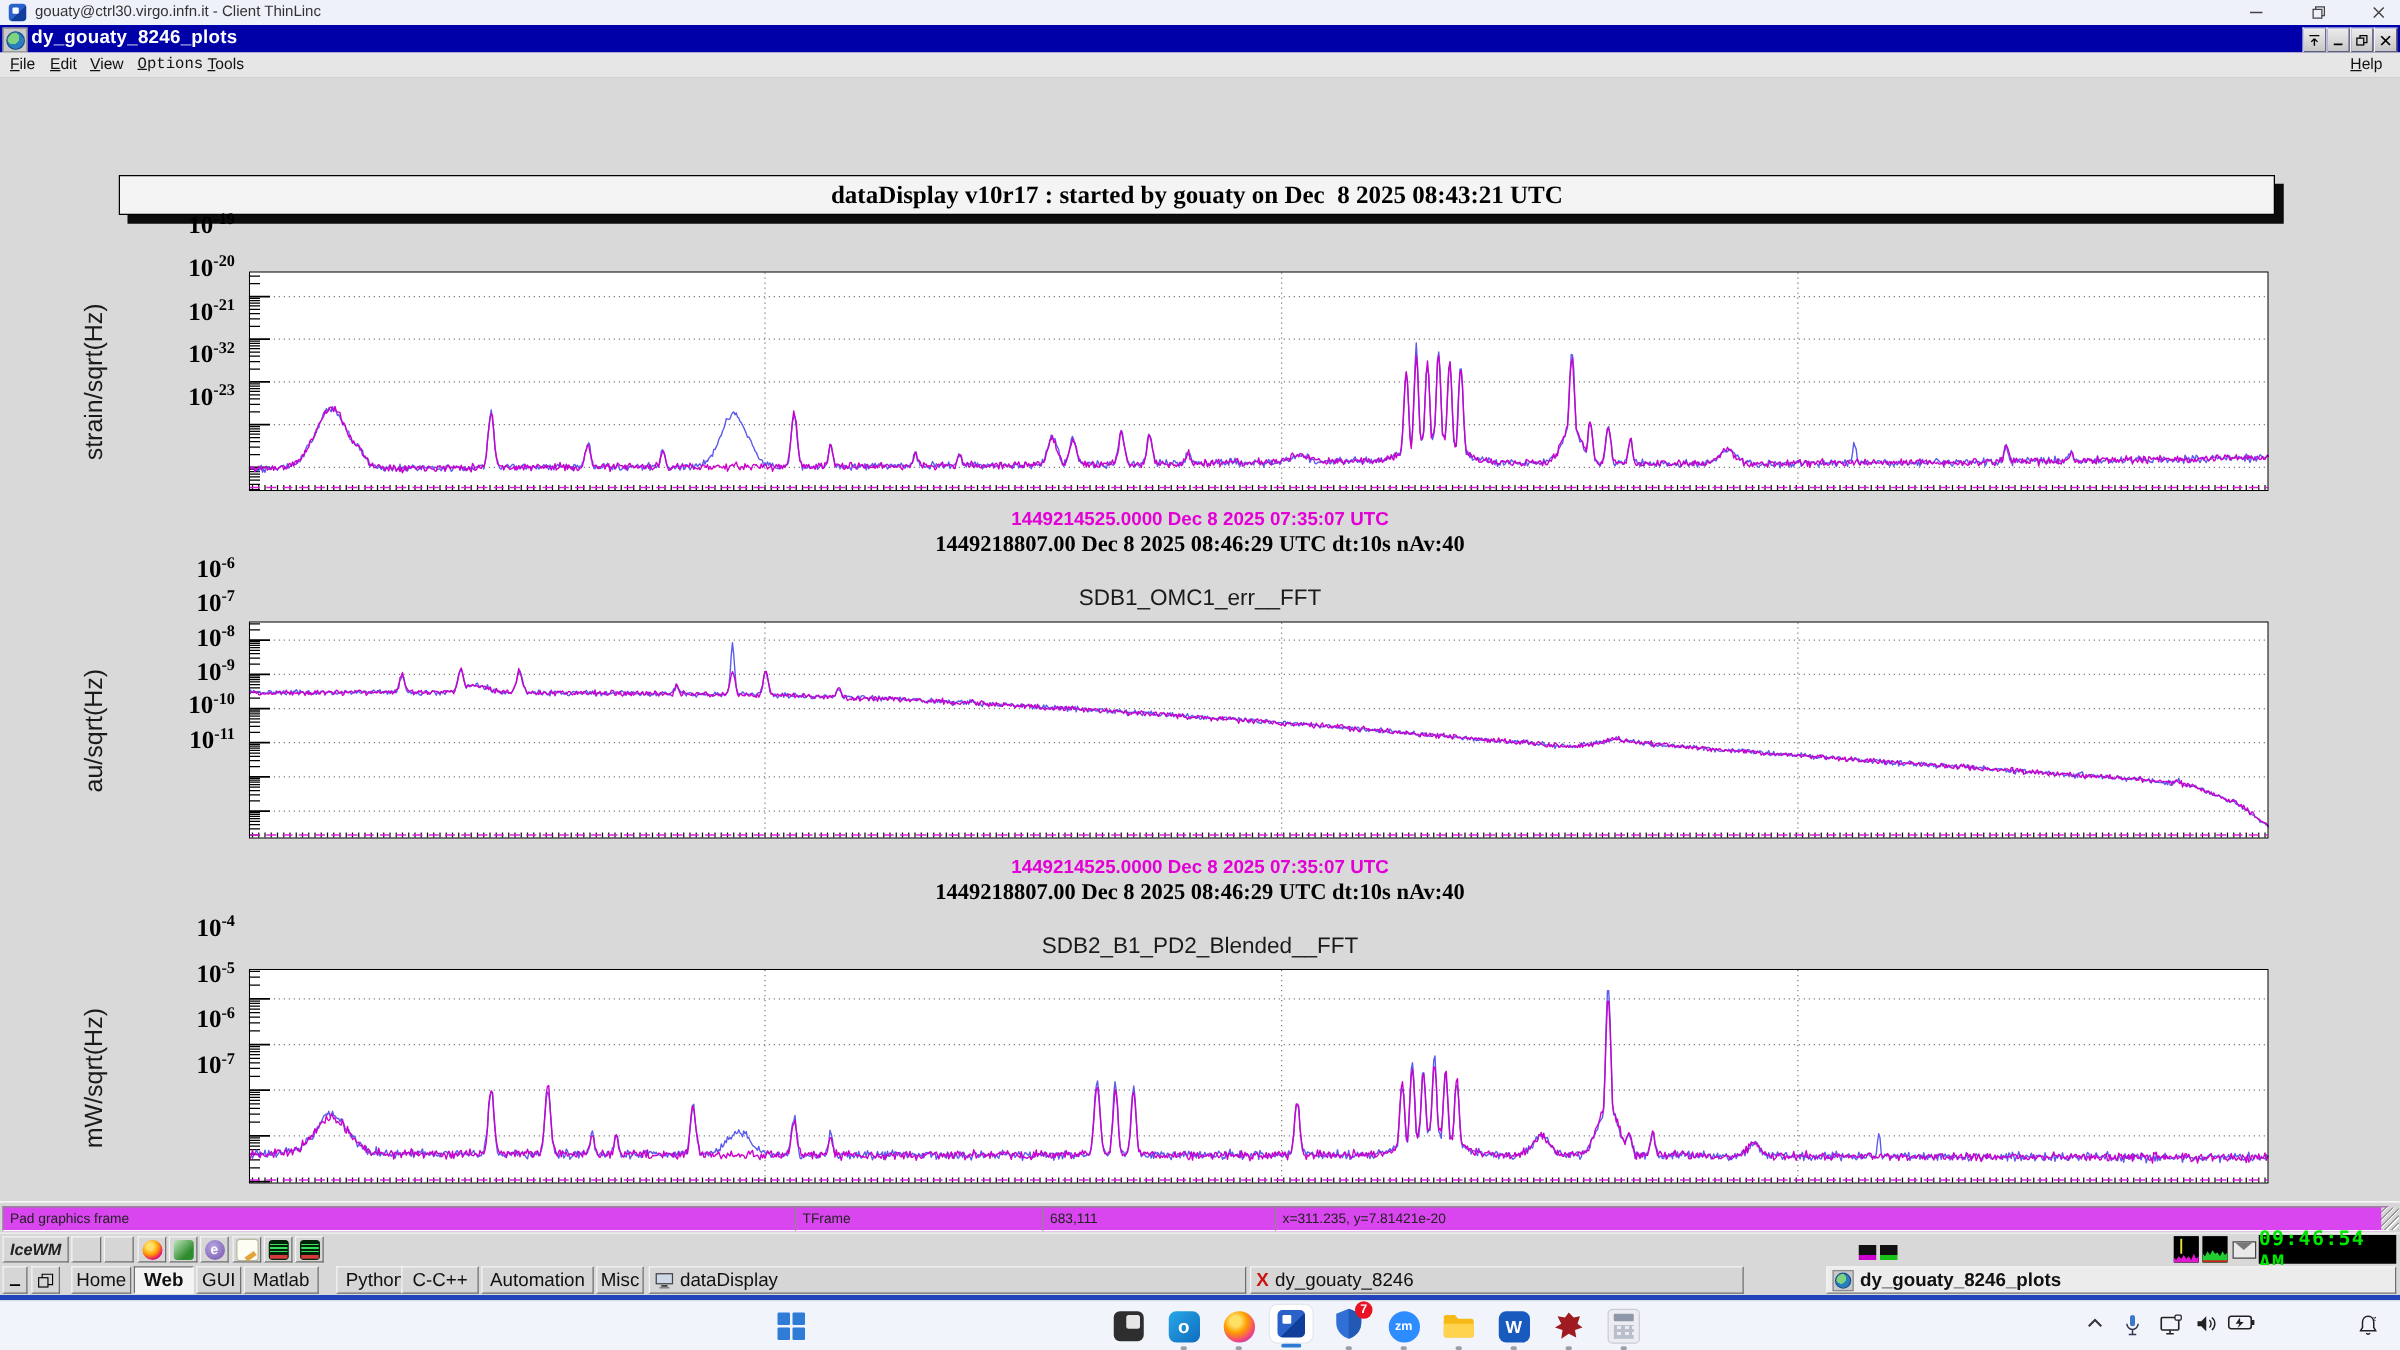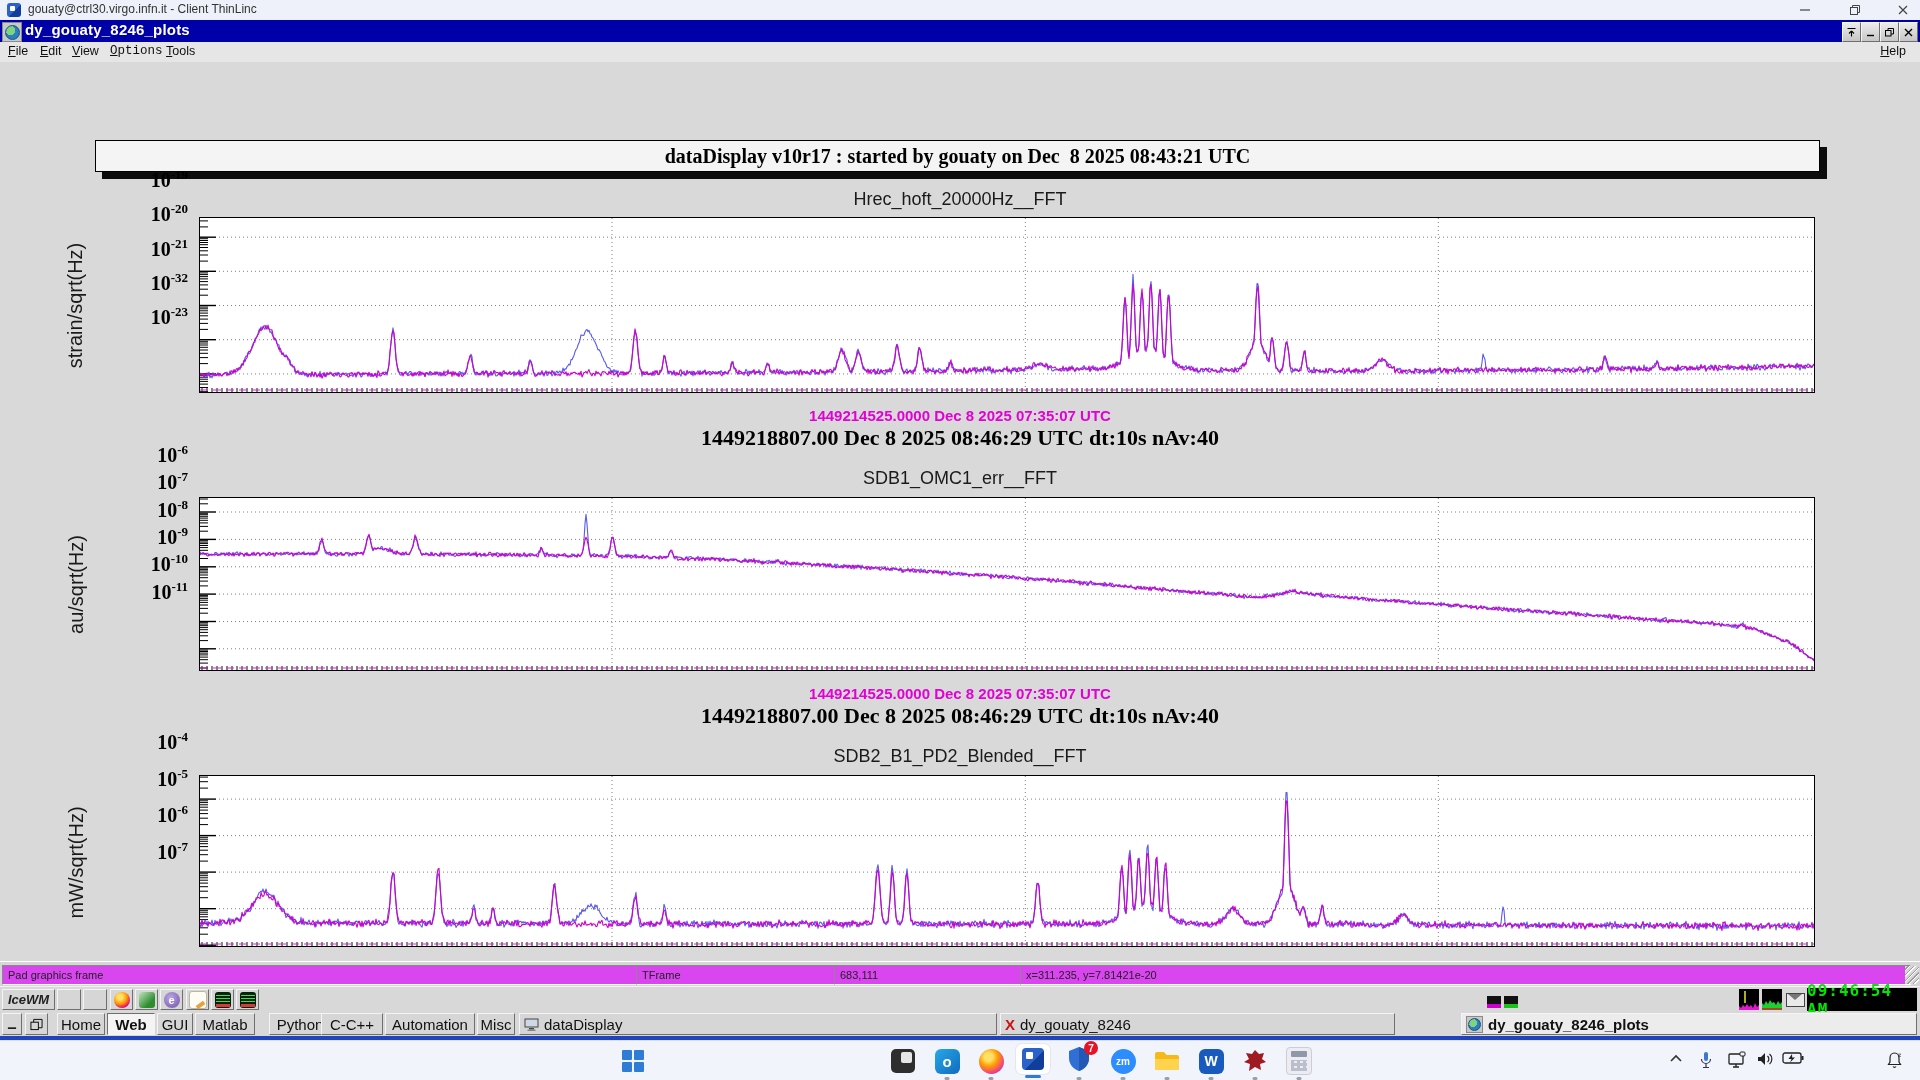--- a/index.html
+++ b/index.html
@@ -45,21 +45,21 @@
   .hdrtext{font-family:"Liberation Serif","DejaVu Serif",serif;font-weight:bold;font-size:20px;color:#000;white-space:pre;}
   .ptitle{position:absolute;left:0;width:1920px;text-align:center;font-size:18px;color:#1a1a1a;}
   .ylab{position:absolute;left:76px;width:0;height:0;display:flex;align-items:center;justify-content:center;}
   .ylab>span{transform:rotate(-90deg);white-space:nowrap;font-size:20px;color:#1a1a1a;}
   .ytick{position:absolute;left:88px;width:100px;height:24px;line-height:24px;text-align:right;
          font-family:"Liberation Serif","DejaVu Serif",serif;font-weight:bold;font-size:20px;color:#000;}
   .ytick sup{font-size:13px;}
   .plotsvg{position:absolute;background:#fff;}
   .stamp-m{position:absolute;left:0;width:1920px;text-align:center;font-weight:bold;font-size:15px;color:#e300d6;white-space:pre;}
   .stamp-b{position:absolute;left:0;width:1920px;text-align:center;font-family:"Liberation Serif","DejaVu Serif",serif;
-           font-weight:bold;font-size:22px;color:#000;white-space:pre;}
+           font-weight:bold;font-size:18px;color:#000;white-space:pre;}
 
   
   .statusbar{position:absolute;left:0;top:961px;width:1920px;height:25px;background:#d6d6d6;border-top:1px solid #fff;}
   .scell{position:absolute;top:3px;height:18px;line-height:18px;font-size:11px;color:#222;
          padding-left:5px;background:#d946ef;border:1px solid;border-color:#8a8a8a #ffffff #ffffff #8a8a8a;white-space:pre;}
   .sgrip{position:absolute;right:1px;top:4px;width:14px;height:18px;
          background:repeating-linear-gradient(135deg,#d6d6d6 0 2px,#9a9a9a 2px 3px,#fff 3px 4px);}
 
   
   .icewm1{position:absolute;left:0;top:986px;width:1920px;height:26px;background:#d8d8d8;border-top:1px solid #f2f2f2;}
@@ -185,21 +185,20 @@
     <div class="menu-item" style="left:106px;font-family:Liberation Mono, monospace;"><u>O</u>ptions</div>
     <div class="menu-item" style="left:162px;"><u>T</u>ools</div>
     <div class="menu-item menu-help"><u>H</u>elp</div>
   </div>
 
   <div class="canvas" id="canvas">
     <div class="hdrbox">
       <div class="hdrtext">dataDisplay v10r17 : started by gouaty on Dec  8 2025 08:43:21 UTC</div>
     </div>
 
-    <div class="ptitle" style="top:127px;">Hrec_hoft_20000Hz__FFT</div>
     <div class="ylab" style="top:243px;">
         <span>strain/sqrt(Hz)</span>
       </div>
     <svg id="plot0" class="plotsvg" style="left:199px;top:155px;" width="1616" height="176" viewBox="0 0 1616 176">
         <rect x="0" y="0" width="1616" height="176" fill="#ffffff"></rect>
         <line x1="20" y1="20.2" x2="1615" y2="20.2" stroke="#808080" stroke-width="1" stroke-dasharray="1 3"></line>
         <line x1="20" y1="54.3" x2="1615" y2="54.3" stroke="#808080" stroke-width="1" stroke-dasharray="1 3"></line>
         <line x1="20" y1="88.5" x2="1615" y2="88.5" stroke="#808080" stroke-width="1" stroke-dasharray="1 3"></line>
         <line x1="20" y1="122.7" x2="1615" y2="122.7" stroke="#808080" stroke-width="1" stroke-dasharray="1 3"></line>
         <line x1="20" y1="156.9" x2="1615" y2="156.9" stroke="#808080" stroke-width="1" stroke-dasharray="1 3"></line>

